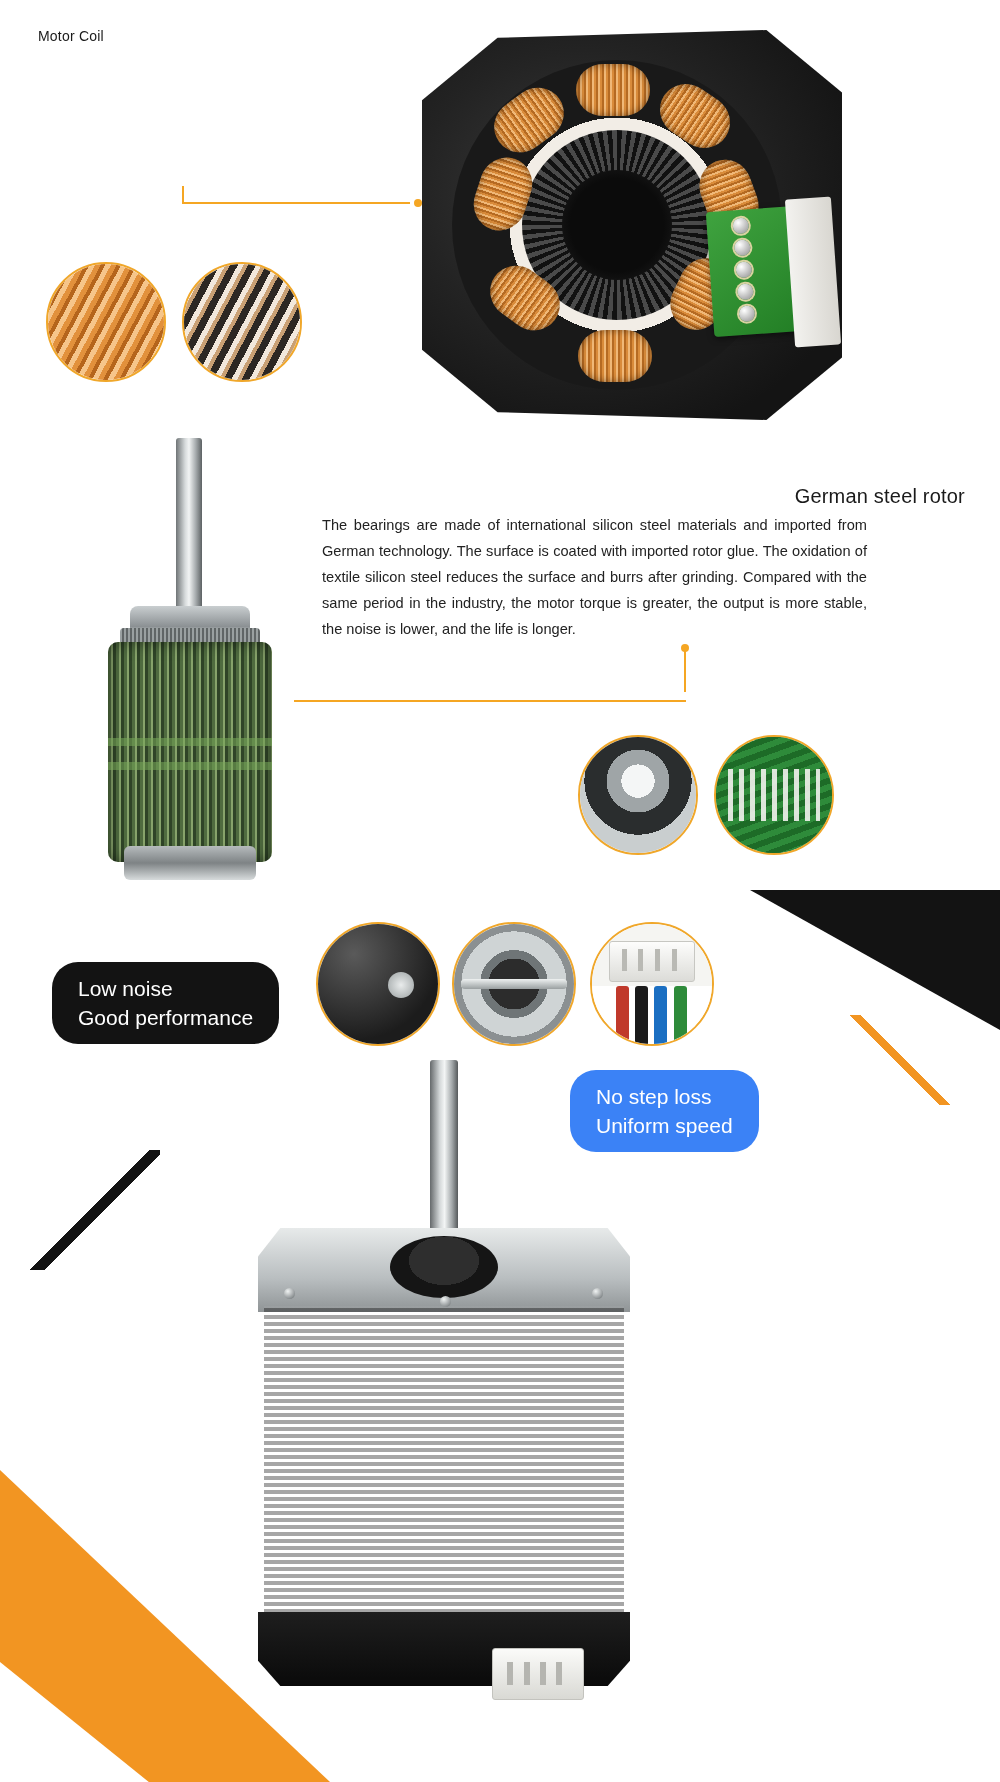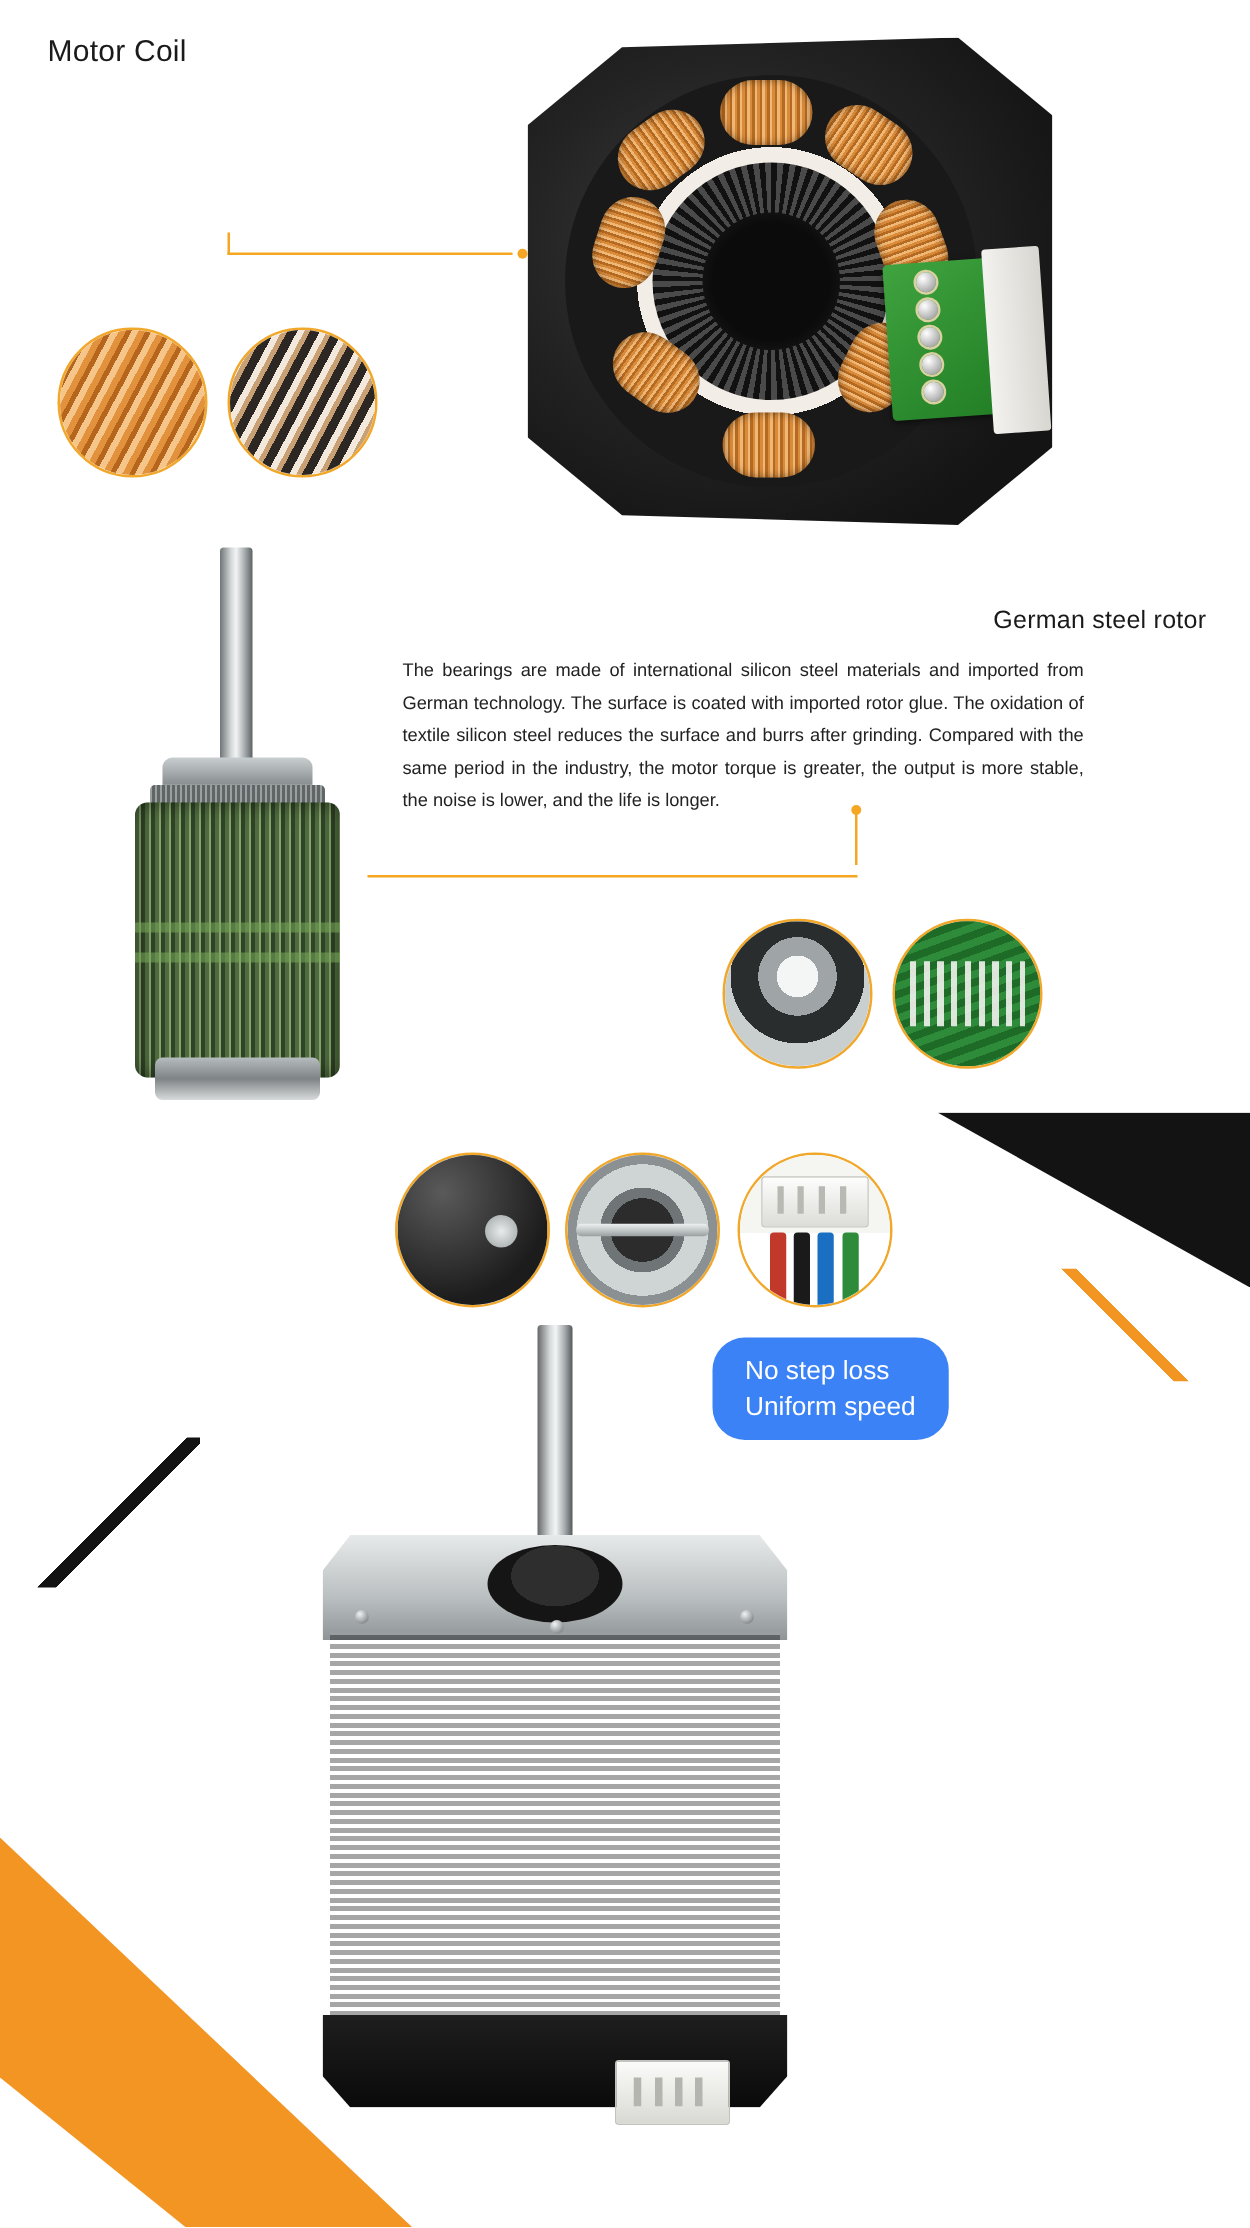--- a/index.html
+++ b/index.html
@@ -14,21 +14,21 @@
     position: relative;
     width: 1000px;
     height: 1782px;
     background: #fff;
     overflow: hidden;
   }
 
   
   .sec-title {
     position: absolute;
-    font-size: 24px;
+    font-size: 14px;
     color: #1a1a1a;
     letter-spacing: .2px;
   }
   .sec-body {
     position: absolute;
     font-size: 14.6px;
     line-height: 26px;
     color: #222;
   }
 
@@ -117,21 +117,21 @@
     background:
       repeating-linear-gradient(118deg, #e2913c 0 5px, #b5651c 5px 9px, #f6c58a 9px 14px);
   }
   .copper-fill.dark {
     background:
       repeating-linear-gradient(118deg, #f2e8dc 0 5px, #c9a074 5px 9px, #2c2723 9px 16px);
   }
 
   
   #rotor-title { right: 35px; top: 485px; font-size: 20px; }
-  #rotor-body  { left: 322px; top: 524px; width: 545px; text-align: justify; }
+  #rotor-body  { left: 322px; top: 512px; width: 545px; text-align: justify; }
 
   #rotor-leader { left: 294px; top: 648px; width: 392px; height: 56px; }
   #rotor-leader .h { left: 0; bottom: 2px; height: 2px; width: 392px; }
   #rotor-leader .v { right: 0; top: 0; width: 2px; height: 44px; }
   #rotor-leader .dot { right: -3px; top: -4px; }
 
   
   #rotor-photo { left: 80px; top: 430px; width: 260px; height: 460px; }
   .shaft {
     position: absolute; left: 96px; top: 8px; width: 26px; height: 190px;
@@ -424,19 +424,21 @@
     <div class="motor-can"></div>
     <div class="motor-base"></div>
     <div class="motor-connector">
       <i style="left:16%;"></i>
       <i style="left:34%;"></i>
       <i style="left:52%;"></i>
       <i style="left:70%;"></i>
     </div>
   </div>
 
+  <div class="badge black" id="badge-lownoise">Low noise
+Good performance</div>
 
   <div class="badge orange" id="badge-nostep">No step loss
 Uniform speed</div>
 
 
 
 </div>
 
 </body></html>

